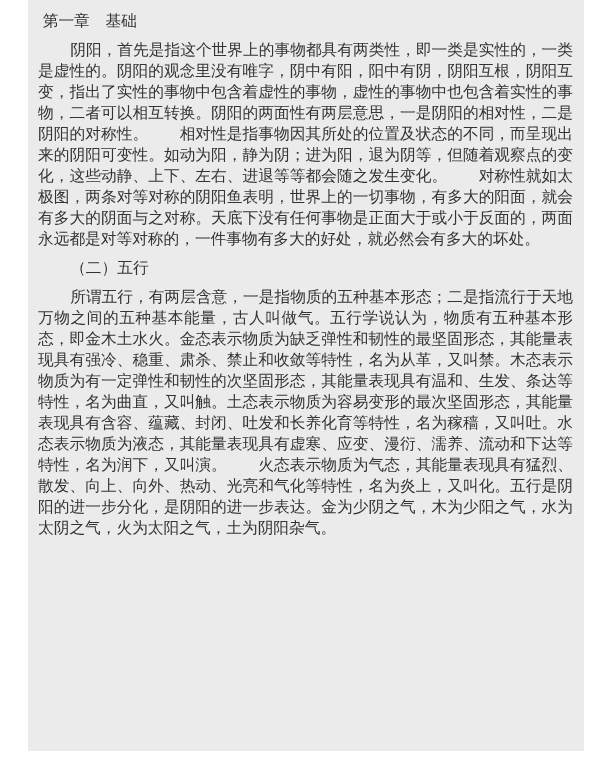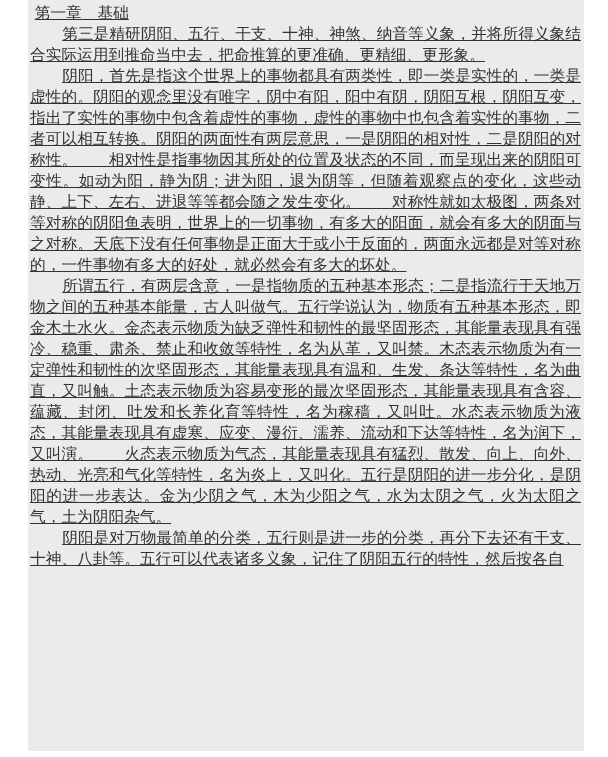--- a/index.html
+++ b/index.html
@@ -23,32 +23,30 @@
     box-sizing: border-box;
     padding: 2px 3px 0 2px;
     font-family: "DejaVu Serif", "Liberation Serif", serif;
     font-size: 15.7px;
     line-height: 21px;
     text-align: justify;
     text-justify: inter-ideograph;
     overflow: hidden;
   }
   .para {
-    margin: 0;
+    margin: 8px;
     text-indent: 2.05em;
-    text-decoration: underline;
   }
   .para.chapter-heading {
     text-indent: 0.3em;
   }
 </style>
 </head>
 <body style="background: rgb(255, 255, 255);">
 
 <div class="page">
   <div class="text-panel" id="text-panel" style="background: rgb(235, 235, 235); color: rgb(51, 51, 51);">
       <p class="para chapter-heading">第一章　基础</p>
-      <p class="para body">第三是精研阴阳、五行、干支、十神、神煞、纳音等义象，并将所得义象结合实际运用到推命当中去，把命推算的更准确、更精细、更形象。</p>
       <p class="para body">阴阳，首先是指这个世界上的事物都具有两类性，即一类是实性的，一类是虚性的。阴阳的观念里没有唯字，阴中有阳，阳中有阴，阴阳互根，阴阳互变，指出了实性的事物中包含着虚性的事物，虚性的事物中也包含着实性的事物，二者可以相互转换。阴阳的两面性有两层意思，一是阴阳的相对性，二是阴阳的对称性。　　相对性是指事物因其所处的位置及状态的不同，而呈现出来的阴阳可变性。如动为阳，静为阴；进为阳，退为阴等，但随着观察点的变化，这些动静、上下、左右、进退等等都会随之发生变化。　　对称性就如太极图，两条对等对称的阴阳鱼表明，世界上的一切事物，有多大的阳面，就会有多大的阴面与之对称。天底下没有任何事物是正面大于或小于反面的，两面永远都是对等对称的，一件事物有多大的好处，就必然会有多大的坏处。</p>
+      <p class="para section-heading">（二）五行</p>
       <p class="para body">所谓五行，有两层含意，一是指物质的五种基本形态；二是指流行于天地万物之间的五种基本能量，古人叫做气。五行学说认为，物质有五种基本形态，即金木土水火。金态表示物质为缺乏弹性和韧性的最坚固形态，其能量表现具有强冷、稳重、肃杀、禁止和收敛等特性，名为从革，又叫禁。木态表示物质为有一定弹性和韧性的次坚固形态，其能量表现具有温和、生发、条达等特性，名为曲直，又叫触。土态表示物质为容易变形的最次坚固形态，其能量表现具有含容、蕴藏、封闭、吐发和长养化育等特性，名为稼穑，又叫吐。水态表示物质为液态，其能量表现具有虚寒、应变、漫衍、濡养、流动和下达等特性，名为润下，又叫演。　　火态表示物质为气态，其能量表现具有猛烈、散发、向上、向外、热动、光亮和气化等特性，名为炎上，又叫化。五行是阴阳的进一步分化，是阴阳的进一步表达。金为少阴之气，木为少阳之气，水为太阴之气，火为太阳之气，土为阴阳杂气。</p>
-      <p class="para body">阴阳是对万物最简单的分类，五行则是进一步的分类，再分下去还有干支、十神、八卦等。五行可以代表诸多义象，记住了阴阳五行的特性，然后按各自</p>
     </div>
 </div>
 
 </body></html>

